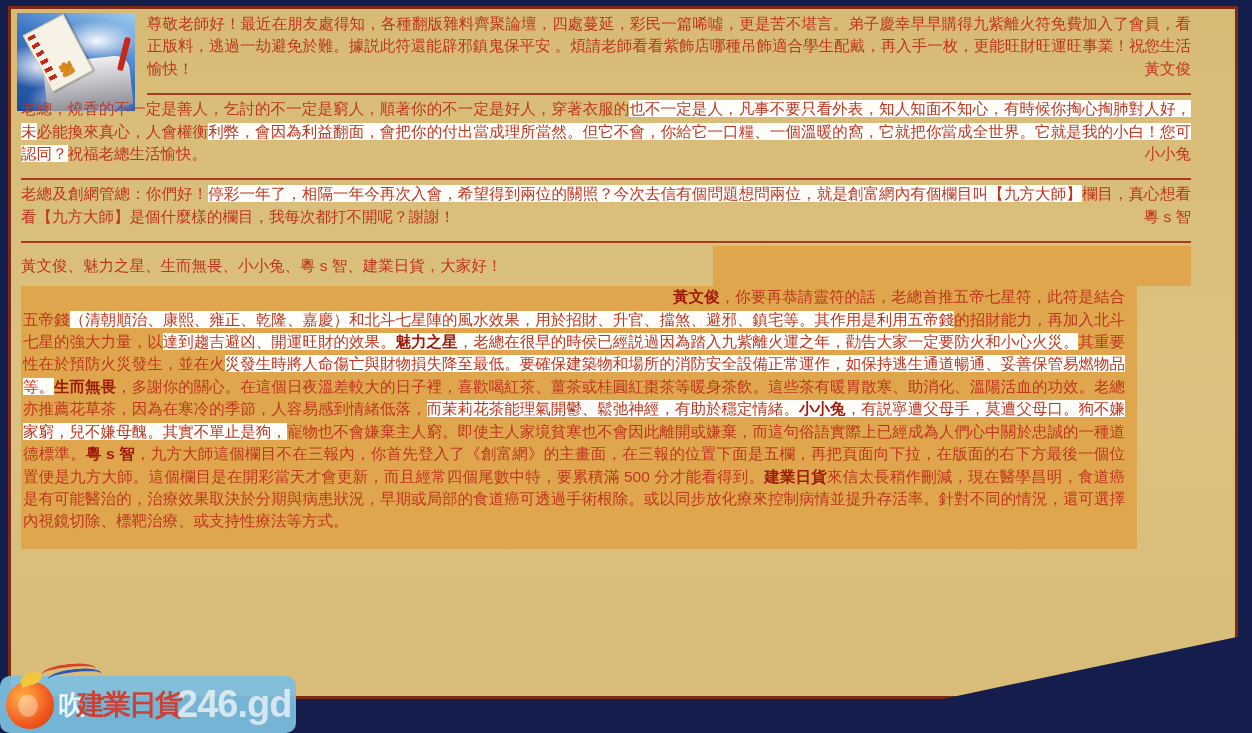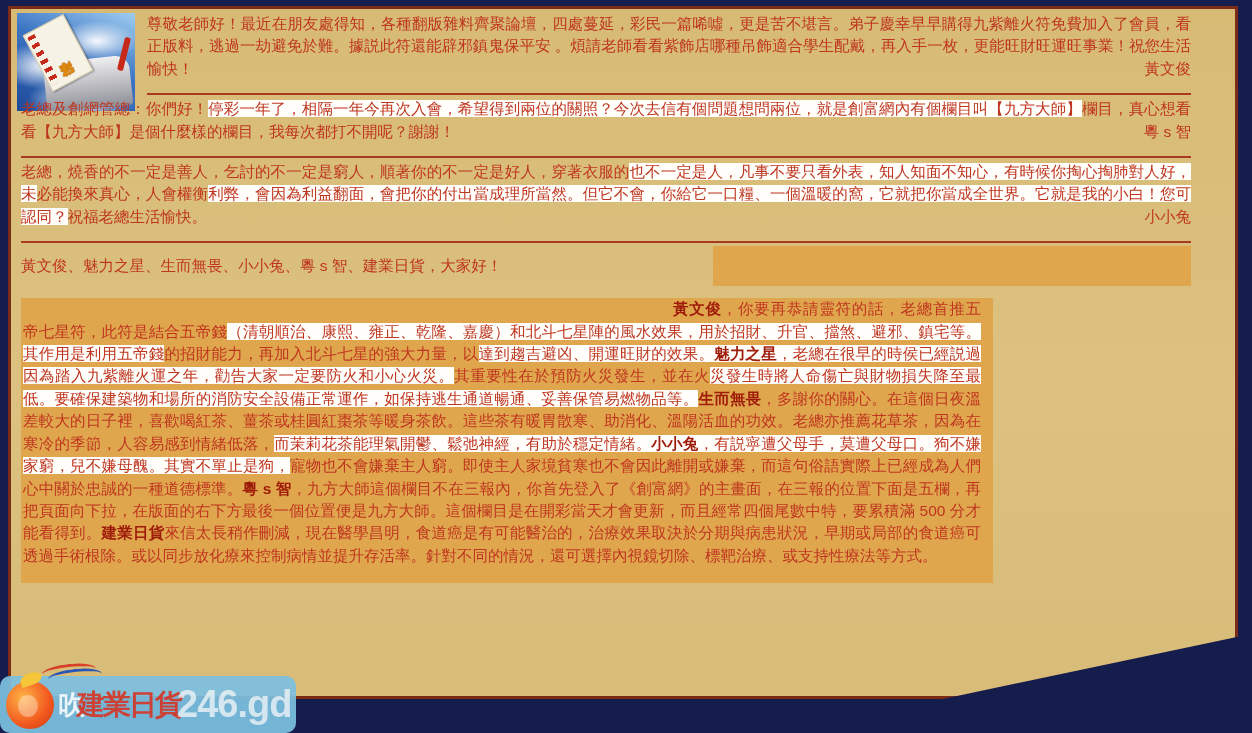--- a/index.html
+++ b/index.html
@@ -29,21 +29,21 @@
   .letter{border-bottom:2px solid #a93a22;padding-bottom:13px;margin-bottom:3px;}
   .letter::after{content:"";display:block;clear:both;}
   .letter-1{margin-left:126px;}
   .letter-2 .body{text-indent:104px;}
   .sig{float:right;}
   .hl{background:#fffefa;}
   .name{font-weight:bold;color:#9e1a09;}
   .greeting-row{display:flex;align-items:center;height:40px;margin-top:2px;}
   .greeting{white-space:nowrap;}
   .pre-band{width:478px;height:40px;background:#e0a64d;margin-left:auto;}
-  .reply{background:#e0a64d;width:972px;box-sizing:border-box;padding:0 12px 16px 2px;text-indent:650px;margin-top:12px;}
+  .reply{background:#e0a64d;width:1116px;box-sizing:border-box;padding:0 12px 16px 2px;text-indent:650px;}
   .wm{position:absolute;left:0;top:676px;width:296px;height:57px;background:rgba(124,192,224,.93);
     border-radius:10px;display:flex;align-items:center;z-index:9;}
   .wm-logo{width:48px;height:48px;border-radius:50%;flex:0 0 48px;
     background:radial-gradient(circle at 35% 35%,#ffb347,#f2581e 60%,#c33a10);margin:0 4px 0 6px;position:relative;}
   .wm-logo::before{content:"";position:absolute;left:14px;top:-8px;width:22px;height:12px;background:#f5c53a;
     border-radius:50% 50% 50% 0;transform:rotate(-18deg);}
   .wm-logo::after{content:"";position:absolute;left:12px;top:14px;width:20px;height:22px;border-radius:50%;
     background:rgba(255,255,255,.35);}
   .wm-ribbon{position:absolute;left:42px;top:-12px;width:60px;height:14px;}
   .wm-ribbon i{position:absolute;display:block;width:54px;height:12px;border-radius:50%;}
@@ -71,27 +71,27 @@
 
   <div class="content">
     <div class="letter letter-1">
       <span class="body"><span>尊敬老師好！最近在朋友處得知，各種翻版雜料齊聚論壇，四處蔓延，彩民一篇唏噓，更是苦不堪言。弟子慶幸早早購得九紫離火符免費加入了會員，看正版料，逃過一劫避免於難。據説此符還能辟邪鎮鬼保平安 。煩請老師看看紫飾店哪種吊飾適合學生配戴，再入手一枚，更能旺財旺運旺事業！祝您生活愉快！</span></span>
       <span class="sig">黃文俊</span>
     </div>
 
 
 
     <div class="letter">
-      <span class="body"><span>老總及創網管總：你們好！</span><span class="hl">停彩一年了，相隔一年今再次入會，希望得到兩位的關照？今次去信有個問題想問兩位，就是創富網內有個欄目叫【九方大師】</span><span>欄目，真心想看看【九方大師】是個什麼樣的欄目，我每次都打不開呢？謝謝！</span></span>
-      <span class="sig">粵 s 智</span>
+      <span class="body"><span>老總，燒香的不一定是善人，乞討的不一定是窮人，順著你的不一定是好人，穿著衣服的</span><span class="hl">也不一定是人，凡事不要只看外表，知人知面不知心，有時候你掏心掏肺對人好，未</span><span>必能換來真心，人會權衡</span><span class="hl">利弊，會因為利益翻面，會把你的付出當成理所當然。但它不會，你給它一口糧、一個溫暖的窩，它就把你當成全世界。它就是我的小白！您可認同？</span><span>祝福老總生活愉快。</span></span>
+      <span class="sig">小小兔</span>
     </div>
 
     <div class="letter">
-      <span class="body"><span>老總，燒香的不一定是善人，乞討的不一定是窮人，順著你的不一定是好人，穿著衣服的</span><span class="hl">也不一定是人，凡事不要只看外表，知人知面不知心，有時候你掏心掏肺對人好，未</span><span>必能換來真心，人會權衡</span><span class="hl">利弊，會因為利益翻面，會把你的付出當成理所當然。但它不會，你給它一口糧、一個溫暖的窩，它就把你當成全世界。它就是我的小白！您可認同？</span><span>祝福老總生活愉快。</span></span>
-      <span class="sig">小小兔</span>
+      <span class="body"><span>老總及創網管總：你們好！</span><span class="hl">停彩一年了，相隔一年今再次入會，希望得到兩位的關照？今次去信有個問題想問兩位，就是創富網內有個欄目叫【九方大師】</span><span>欄目，真心想看看【九方大師】是個什麼樣的欄目，我每次都打不開呢？謝謝！</span></span>
+      <span class="sig">粵 s 智</span>
     </div>
 
 
     <div class="greeting-row">
       <span class="greeting">黃文俊、魅力之星、生而無畏、小小兔、粵 s 智、建業日貨，大家好！</span>
       <div class="pre-band"></div>
     </div>
 
     <div class="reply"><span class="name">黃文俊</span><span>，你要再恭請靈符的話，老總首推五帝七星符，此符是結合五帝錢</span><span class="hl">（清朝順治、康熙、雍正、乾隆、嘉慶）和北斗七星陣的風水效果，用於招財、升官、擋煞、避邪、鎮宅等。其作用是利用五帝錢</span><span>的招財能力，再加入北斗七星的強大力量，以</span><span class="hl">達到趨吉避凶、開運旺財的效果。</span><span class="hl name">魅力之星</span><span class="hl">，老總在很早的時侯已經説過因為踏入九紫離火運之年，勸告大家一定要防火和小心火災。</span><span>其重要性在於預防火災發生，並在火</span><span class="hl">災發生時將人命傷亡與財物損失降至最低。要確保建築物和場所的消防安全設備正常運作，如保持逃生通道暢通、妥善保管易燃物品等。</span><span class="name">生而無畏</span><span>，多謝你的關心。在這個日夜溫差較大的日子裡，喜歡喝紅茶、薑茶或桂圓紅棗茶等暖身茶飲。這些茶有暖胃散寒、助消化、溫陽活血的功效。老總亦推薦花草茶，因為在寒冷的季節，人容易感到情緒低落，</span><span class="hl">而茉莉花茶能理氣開鬱、鬆弛神經，有助於穩定情緒。</span><span class="hl name">小小兔</span><span class="hl">，有説寧遭父母手，莫遭父母口。狗不嫌家窮，兒不嫌母醜。其實不單止是狗，</span><span>寵物也不會嫌棄主人窮。即使主人家境貧寒也不會因此離開或嫌棄，而這句俗語實際上已經成為人們心中關於忠誠的一種道德標準。</span><span class="name">粵 s 智</span><span>，九方大師這個欄目不在三報內，你首先登入了《創富網》的主畫面，在三報的位置下面是五欄，再把頁面向下拉，在版面的右下方最後一個位置便是九方大師。這個欄目是在開彩當天才會更新，而且經常四個尾數中特，要累積滿 500 分才能看得到。</span><span class="name">建業日貨</span><span>來信太長稍作刪減，現在醫學昌明，食道癌是有可能醫治的，治療效果取決於分期與病患狀況，早期或局部的食道癌可透過手術根除。或以同步放化療來控制病情並提升存活率。針對不同的情況，還可選擇內視鏡切除、標靶治療、或支持性療法等方式。</span></div>
   </div>

